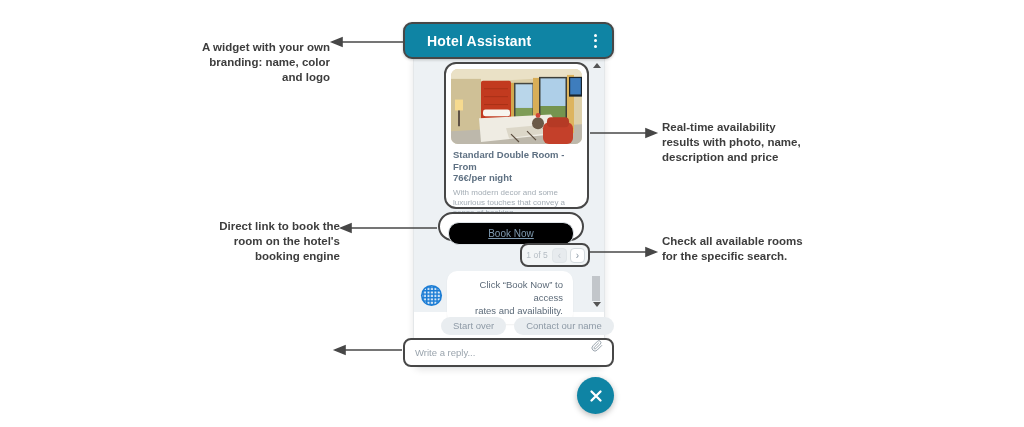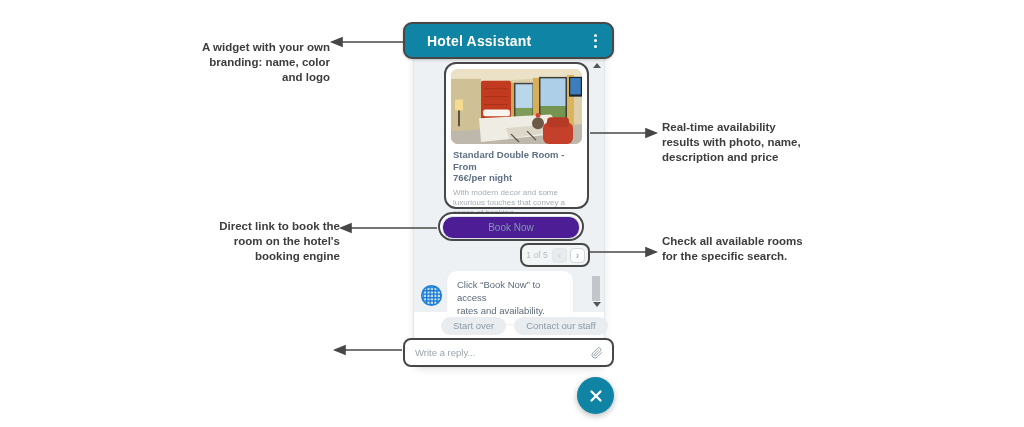--- a/index.html
+++ b/index.html
@@ -43,46 +43,46 @@
   
   .room-card{position:absolute;left:30px;top:4px;width:145px;height:147px;box-sizing:border-box;
     background:#fff;border:2px solid #474747;border-radius:12px;padding:5px;}
   .room-photo{display:block;width:131px;height:75px;border-radius:7px;}
   .room-title{font-size:9.5px;line-height:11.5px;font-weight:600;color:#5e7082;margin:5px 2px 0;white-space:pre-line;}
   .room-desc{font-size:8px;line-height:10px;color:#a4adb5;margin:4px 2px 0;white-space:pre-line;}
 
   
   .book-outline{position:absolute;left:24px;top:154px;width:146px;height:29px;box-sizing:border-box;
     border:2px solid #474747;border-radius:15px;background:#fff;}
-  .book-btn{margin:2px;height:21px;background:#4c1d95;border:1px solid #dde3e7;border-radius:11px;
-    text-align:center;font-size:10px;color:#7e99af;line-height:21px;cursor:pointer;}
+  .book-btn{margin:8px;height:21px;background:#000000;border:1px solid #dde3e7;border-radius:11px;
+    text-align:center;font-size:10px;color:#7e99af;line-height:21px;cursor:pointer;text-decoration:underline;}
 
   
   .page-outline{position:absolute;left:106px;top:185px;width:70px;height:24px;box-sizing:border-box;
     border:2px solid #474747;border-radius:8px;background:#f2f5f6;display:flex;align-items:center;padding:0 3px;gap:3px;}
   .page-label{font-size:8.5px;color:#b5bdc4;white-space:nowrap;flex:1;text-align:center;}
   .page-btn{width:15px;height:15px;box-sizing:border-box;border-radius:4px;text-align:center;
     font-size:10px;line-height:13px;cursor:pointer;}
   .page-prev{background:#e7ebee;color:#c7ced3;border:1px solid #e0e5e8;}
   .page-next{background:#fff;color:#8a97a3;border:1px solid #d3d9dd;}
 
   
   .avatar{position:absolute;left:6px;top:226px;width:23px;height:23px;}
   .bubble{position:absolute;left:33px;top:213px;width:126px;box-sizing:border-box;background:#fff;
     border-radius:10px;padding:7px 10px;font-size:9.5px;line-height:13px;color:#5d6b79;
-    white-space:pre-line;box-shadow:0 1px 2px rgba(0,0,0,.06);}
+    white-space:pre-line;box-shadow:0 1px 2px rgba(0,0,0,.06);text-align:right;}
 
   
   .quick-row{position:absolute;left:27px;top:259px;display:flex;gap:8px;}
   .quick-pill{height:18px;line-height:18px;padding:0 12px;border-radius:9px;background:#e9edf0;
     color:#8e9aa6;font-size:9.5px;cursor:pointer;white-space:nowrap;}
 
   
   .composer{position:absolute;left:403px;top:338px;width:211px;height:29px;box-sizing:border-box;
-    background:#fff;border:2px solid #474747;border-radius:8px;display:flex;align-items:center;z-index:25;}
+    background:#fff;border:2px solid #474747;border-radius:8px;display:flex;z-index:25;}
   .composer input{flex:1;border:none;outline:none;background:transparent;font-family:"Liberation Sans",sans-serif;
     font-size:9.5px;color:#5d6b79;padding-left:10px;}
   .composer input::placeholder{color:#9aa4ad;}
   .clip{margin-right:9px;cursor:pointer;display:flex;}
 
   
   .launcher{position:absolute;left:577px;top:377px;width:37px;height:37px;border-radius:50%;
     background:#0f84a4;box-shadow:0 2px 6px rgba(0,0,0,.28);display:flex;align-items:center;
     justify-content:center;cursor:pointer;z-index:25;}
 </style>
@@ -204,21 +204,21 @@
       <circle cx="12" cy="12" r="11" fill="#1b7cd4"></circle>
       <g clip-path="url(#ball)">
           <rect x="1" y="1" width="22" height="22" fill="url(#dots)"></rect>
         </g>
     </svg>
     <div class="bubble">Click “Book Now” to access
 rates and availability.</div>
 
     <div class="quick-row">
       <span class="quick-pill">Start over</span>
-      <span class="quick-pill">Contact our staff</span>
+      <span class="quick-pill">Contact our name</span>
     </div>
   </div>
 
   <div class="composer">
     <input type="text" placeholder="Write a reply..." style="">
     <span class="clip">
       <svg width="12" height="12" viewBox="0 0 24 24" fill="none" stroke="#9aa4ad" stroke-width="2" stroke-linecap="round" stroke-linejoin="round">
         <path d="M21.44 11.05l-9.19 9.19a6 6 0 0 1-8.49-8.49l9.19-9.19a4 4 0 0 1 5.66 5.66l-9.2 9.19a2 2 0 0 1-2.83-2.83l8.49-8.48"></path>
       </svg>
     </span>

